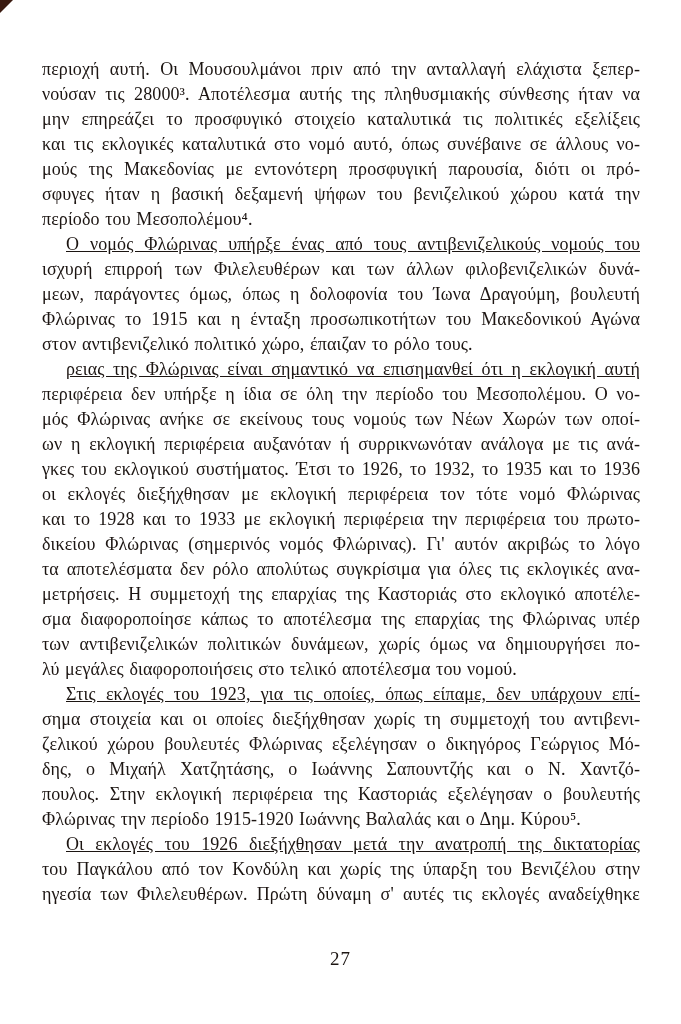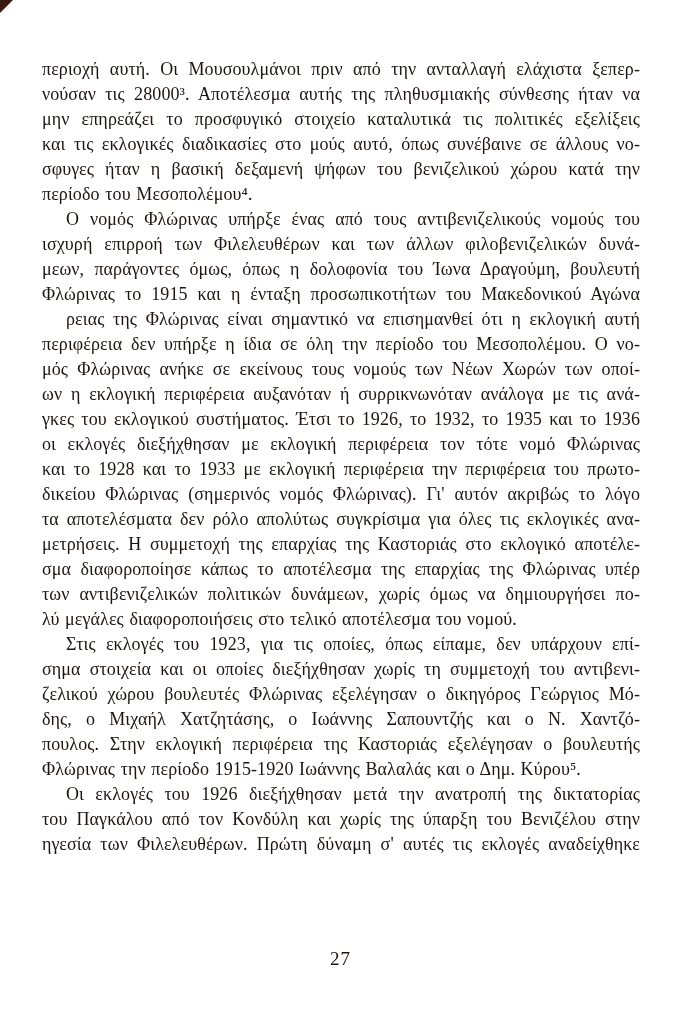--- a/index.html
+++ b/index.html
@@ -43,20 +43,21 @@
     text-align: justify;
     text-align-last: justify;
     letter-spacing: 0.1px;
     word-spacing: 1px;
   }
   .line.last {
     text-align-last: left;
   }
   .paragraph.indent .line:first-child {
     padding-left: 24px;
+    text-decoration: underline;
   }
   .page-number {
     position: absolute;
     top: 948px;
     left: 0;
     width: 681px;
     text-align: center;
     font-size: 19px;
     letter-spacing: 1px;
   }
@@ -64,29 +65,31 @@
 </head>
 <body>
 
 <div class="page" style="background: rgb(255, 255, 255); color: rgb(28, 21, 18);">
   <div class="corner-mark" style="border-top-color: rgb(58, 26, 16);"></div>
   <div class="text-block">
       <div class="paragraph">
         <div class="line">περιοχή αυτή. Οι Μουσουλμάνοι πριν από την ανταλλαγή ελάχιστα ξεπερ-</div>
         <div class="line">νούσαν τις 28000³. Αποτέλεσμα αυτής της πληθυσμιακής σύνθεσης ήταν να</div>
         <div class="line">μην επηρεάζει το προσφυγικό στοιχείο καταλυτικά τις πολιτικές εξελίξεις</div>
-        <div class="line">και τις εκλογικές διαδικασίες στο μούς αυτό, όπως συνέβαινε σε άλλους νο-</div>
+        <div class="line">και τις εκλογικές καταλυτικά στο νομό αυτό, όπως συνέβαινε σε άλλους νο-</div>
+        <div class="line">μούς της Μακεδονίας με εντονότερη προσφυγική παρουσία, διότι οι πρό-</div>
         <div class="line">σφυγες ήταν η βασική δεξαμενή ψήφων του βενιζελικού χώρου κατά την</div>
         <div class="line last">περίοδο του Μεσοπολέμου⁴.</div>
       </div>
       <div class="paragraph indent">
         <div class="line">Ο νομός Φλώρινας υπήρξε ένας από τους αντιβενιζελικούς νομούς του</div>
         <div class="line">ισχυρή επιρροή των Φιλελευθέρων και των άλλων φιλοβενιζελικών δυνά-</div>
         <div class="line">μεων, παράγοντες όμως, όπως η δολοφονία του Ίωνα Δραγούμη, βουλευτή</div>
         <div class="line">Φλώρινας το 1915 και η ένταξη προσωπικοτήτων του Μακεδονικού Αγώνα</div>
+        <div class="line last">στον αντιβενιζελικό πολιτικό χώρο, έπαιζαν το ρόλο τους.</div>
       </div>
       <div class="paragraph indent">
         <div class="line">ρειας της Φλώρινας είναι σημαντικό να επισημανθεί ότι η εκλογική αυτή</div>
         <div class="line">περιφέρεια δεν υπήρξε η ίδια σε όλη την περίοδο του Μεσοπολέμου. Ο νο-</div>
         <div class="line">μός Φλώρινας ανήκε σε εκείνους τους νομούς των Νέων Χωρών των οποί-</div>
         <div class="line">ων η εκλογική περιφέρεια αυξανόταν ή συρρικνωνόταν ανάλογα με τις ανά-</div>
         <div class="line">γκες του εκλογικού συστήματος. Έτσι το 1926, το 1932, το 1935 και το 1936</div>
         <div class="line">οι εκλογές διεξήχθησαν με εκλογική περιφέρεια τον τότε νομό Φλώρινας</div>
         <div class="line">και το 1928 και το 1933 με εκλογική περιφέρεια την περιφέρεια του πρωτο-</div>
         <div class="line">δικείου Φλώρινας (σημερινός νομός Φλώρινας). Γι' αυτόν ακριβώς το λόγο</div>

